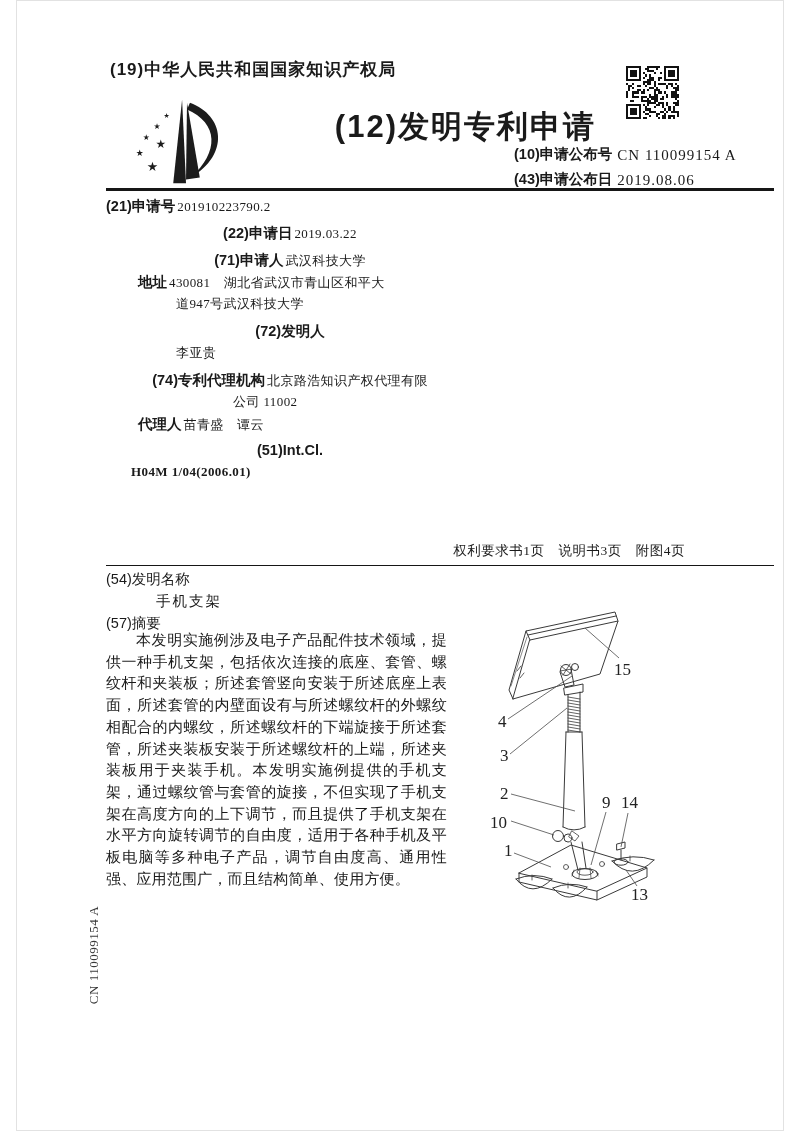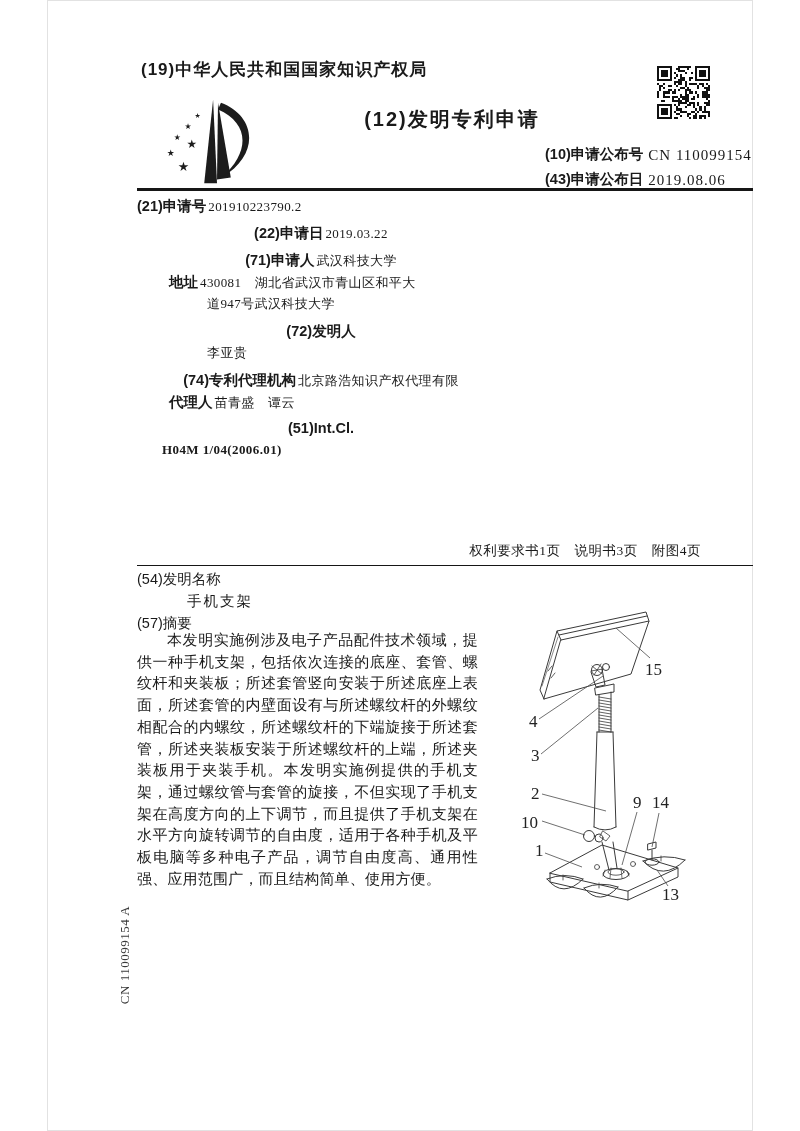--- a/index.html
+++ b/index.html
@@ -1,46 +1,46 @@
 <!DOCTYPE html>
 <html><head>
 <meta charset="utf-8">
 <style>
   html,body { margin:0; padding:0; background:#fff; }
   .page {
-    position:relative; width:706px; height:1131px; margin:0 auto;
+    position:relative; width:768px; height:1131px; margin:0 auto;
     background:#ffffff; color:#1a1a1a; overflow:hidden;
     font-family:"Liberation Sans","DejaVu Sans",sans-serif;
     box-shadow: inset 0 0 0 1px #e2e2e2;
   }
   .abs { position:absolute; }
   .b { font-weight:400; }
   .serif { font-family:"Liberation Serif","DejaVu Serif",serif; }
   .office { left:94px; top:58px; font-size:17px; letter-spacing:1px; font-weight:700; }
-  .doctitle { left:230px; top:106px; width:350px; text-align:center;
-              font-size:20px; font-weight:700; letter-spacing:2px; }
+  .doctitle { left:230px; top:106px; width:350px; text-align:right;
+              font-size:31px; font-weight:700; letter-spacing:2px; }
   .qr { left:610px; top:66px; width:53px; height:53px; }
   .logo { left:112px; top:96px; width:118px; height:96px; }
   .pubrow { left:498px; display:flex; align-items:flex-end; gap:5px; white-space:nowrap; }
   .pubrow .lbl { font-size:14.5px; font-weight:700; }
   .pubrow .val { font-size:15px; letter-spacing:1px; }
   .pubno { top:145px; }
   .pubdate { top:170px; }
   .rule { left:90px; width:668px; background:#161616; }
   .rule1 { top:188px; height:2.5px; }
   .rule2 { top:565px; height:1.4px; }
   .biblio { left:90px; top:197px; width:368px; font-size:14.5px; }
   .bl { display:flex; align-items:baseline; gap:2px; height:22px; white-space:nowrap; }
   .bl.grp { margin-top:5px;justify-content:center; }
   .bl .lb { font-weight:700; }
   .bl .vl { font-family:"Liberation Serif","DejaVu Serif",serif; font-size:13px; letter-spacing:0.4px; }
   .in25 { padding-left:25px; } .in32 { padding-left:32px; }
   .in70 { padding-left:70px; } .in127 { padding-left:127px; }
   .it { font-weight:600; }
-  .pagesinfo { left:388px; top:542px; width:300px; text-align:center; font-size:13.5px; letter-spacing:0.5px; }
+  .pagesinfo { left:403px; top:542px; width:300px; text-align:center; font-size:13.5px; letter-spacing:0.5px; }
   .s54 { left:90px; top:570px; font-size:14.5px; }
   .invname { left:140px; top:592px; font-size:14.5px; letter-spacing:2px; }
   .s57 { left:90px; top:614px; font-size:14.5px; }
   .abstract { left:90px; top:630px; width:341px; font-size:15px; line-height:21.7px;
               text-align:justify; text-indent:2em; letter-spacing:0.2px; }
   .figure { left:438px; top:608px; }
   .sidecode { left:19px; top:946px; width:120px; height:18px; transform:rotate(-90deg);
               text-align:center; font-size:13px; letter-spacing:0.5px; color:#3a3a3a; }
 </style>
 </head>
@@ -106,20 +106,23 @@
     <div class="bl grp">
       <span class="lb">(72)发明人</span>
     </div>
     <div class="bl in70">
       <span class="vl">李亚贵</span>
     </div>
     <div class="bl grp">
       <span class="lb">(74)专利代理机构</span>
       <span class="vl">北京路浩知识产权代理有限</span>
     </div>
+    <div class="bl in127">
+      <span class="vl">公司 11002</span>
+    </div>
     <div class="bl in32">
       <span class="lb">代理人</span>
       <span class="vl">苗青盛　谭云</span>
     </div>
     <div class="bl grp">
       <span class="lb">(51)Int.Cl.</span>
     </div>
     <div class="bl in25">
       <span class="vl it">H04M 1/04(2006.01)</span>
     </div>

